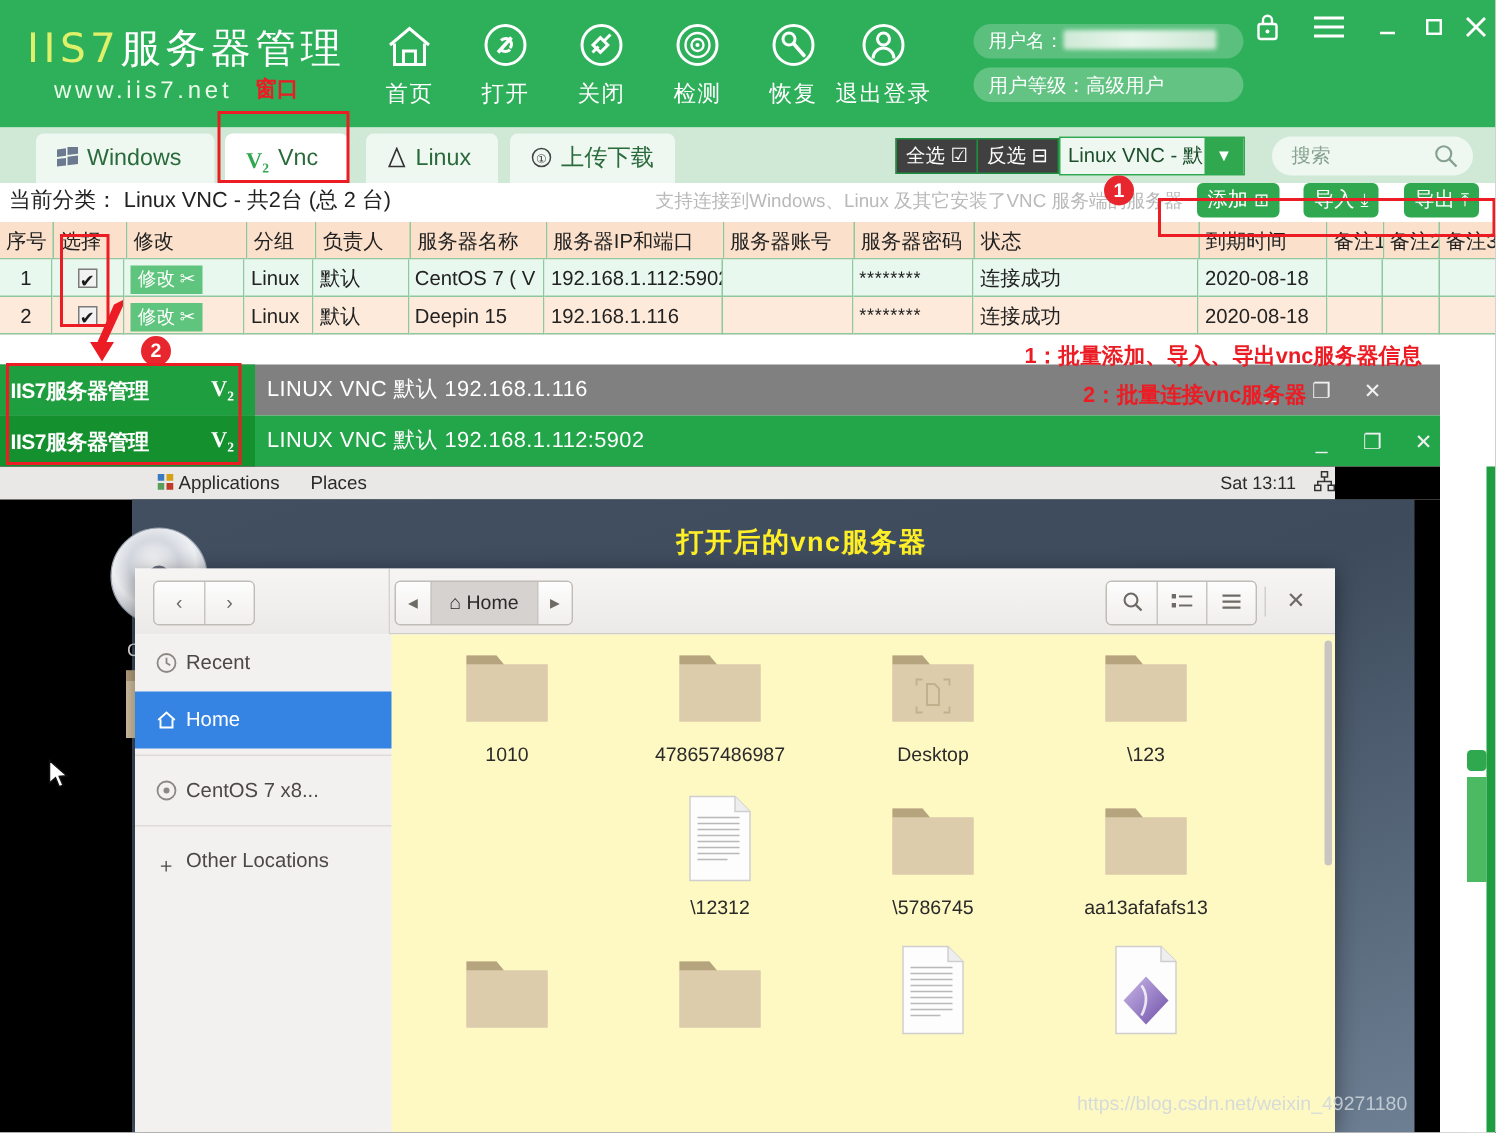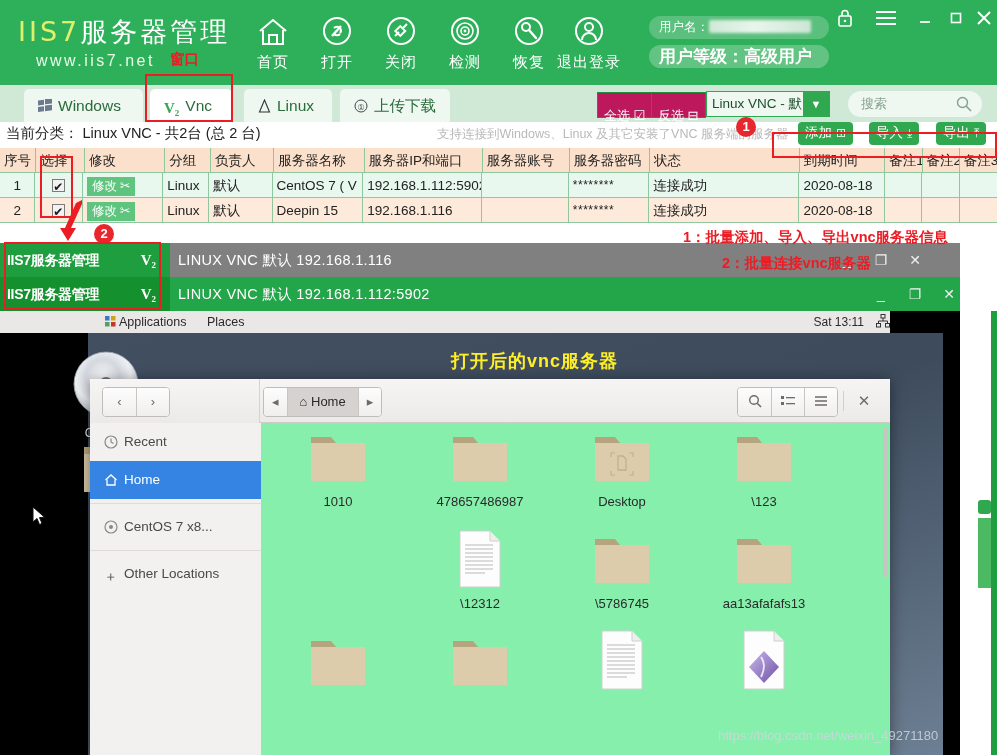--- a/index.html
+++ b/index.html
@@ -18,39 +18,39 @@
 
   .navico { position:absolute; top:10px; width:66px; text-align:center; color:#fff; cursor:pointer; }
   .navico .gl { display:block; height:42px; line-height:42px; }
   .navico .gl svg { vertical-align:middle; }
   .navico .lb { display:block; font-size:15px; margin-top:1px; letter-spacing:1px; }
 
   .userbox { position:absolute; right:168px; top:16px; width:180px; }
   .pillrow { height:23px; border-radius:12px; background:rgba(255,255,255,.22);
              color:#fff; font-size:12.5px; line-height:23px; padding:0 10px; margin-bottom:6px;
              white-space:nowrap; overflow:hidden; }
-  .pillrow.bold { font-weight:bold; font-size:17px; background:rgba(255,255,255,.25); }
+  .pillrow.bold { font-weight:normal; font-size:13px; background:rgba(255,255,255,.25); }
   .blurval { display:inline-block; width:102px; height:13px; vertical-align:-2px;
              background:linear-gradient(90deg,#cfe9d6,#e8f5ec 45%,#cde6d4);
              filter:blur(1.4px); border-radius:2px; }
 
   .wbtn { position:absolute; top:6px; color:#fff; cursor:pointer; text-align:center; }
   .wbtn svg { display:block; }
 
   
   .tabstrip { position:absolute; left:0; top:85px; width:997px; height:37px; background:#cfe9d6; }
   .tab { position:absolute; top:4px; height:33px; border-radius:5px 5px 0 0; background:#eef7f0;
          color:#2a6b3c; font-size:15.5px; line-height:33px; padding:0 14px; cursor:pointer;
          white-space:nowrap; }
   .tab.active { background:#ffffff; }
   .tab .ti { display:inline-block; vertical-align:-2px; margin-right:6px; }
   .vnclogo { color:#2fa84f; font-weight:bold; font-size:15px; font-family:"Liberation Serif",serif; }
 
-  .selbtn { position:absolute; top:7px; height:24px; line-height:22px; background:#be185d; color:#fff;
-            font-size:13px; padding:12px 6px; border:1px solid #1f8d3e; cursor:pointer; white-space:nowrap; }
+  .selbtn { position:absolute; top:7px; height:24px; line-height:22px; background:#404040; color:#fff;
+            font-size:13px; padding:0 6px; border:1px solid #1f8d3e; cursor:pointer; white-space:nowrap; }
   .catsel { position:absolute; top:6px; left:706px; width:124px; height:26px; background:#eef7f0;
             border:1px solid #2fa84f; cursor:pointer; }
   .catsel .txt { position:absolute; left:5px; top:0; width:92px; height:24px; line-height:24px;
                  font-size:13.5px; color:#1c4f2b; overflow:hidden; white-space:nowrap; }
   .catsel .arw { position:absolute; right:0; top:0; width:26px; height:24px; background:#2fa84f;
                  color:#fff; text-align:center; line-height:24px; font-size:11px; }
   .searchbox { position:absolute; top:6px; left:848px; width:134px; height:26px; border-radius:13px;
                background:#eef7f0; cursor:text; }
   .searchbox .ph { position:absolute; left:13px; top:0; line-height:26px; font-size:13px; color:#86a18f; }
   .searchbox .si { position:absolute; right:10px; top:5px; }
@@ -143,21 +143,21 @@
 
   .fmside { position:absolute; left:0; top:44px; width:206px; height:332px; background:#f2f1f0;
             border-right:1px solid #d6d2ce; }
   .sitem { position:relative; height:38px; line-height:38px; padding-left:14px; font-size:13.5px;
            color:#4b4845; cursor:pointer; }
   .sitem.sel { background:#3584e4; color:#fff; }
   .sitem .ico { display:inline-block; width:20px; vertical-align:-3px; }
   .sitem .ej { position:absolute; right:12px; top:0; line-height:38px; font-size:11px; }
   .sitem.sep { height:1px; padding:0; margin:4px 0; background:#dedbd8; }
 
-  .fmbody { position:absolute; left:171px; top:44px; width:629px; height:332px; background:#86efac; }
+  .fmbody { position:absolute; left:171px; top:44px; width:629px; height:332px; background:#fef9c3; }
   .fitem { position:absolute; width:142px; text-align:center; cursor:pointer; }
   .fitem .nm { display:block; margin-top:3px; font-size:13px; color:#2a2a2a;
                white-space:nowrap; overflow:hidden; }
   .fmscroll { position:absolute; right:2px; top:4px; width:5px; height:150px; background:#c9c5c1;
               border-radius:3px; }
 
   
   .rbox { position:absolute; border:2px solid #ec1c24; pointer-events:none; }
   .rtxt { position:absolute; color:#ec1c24; font-size:14.5px; font-weight:bold; white-space:nowrap; }
   .rnum { position:absolute; width:20px; height:20px; border-radius:50%; background:#e8262e; color:#fff;

